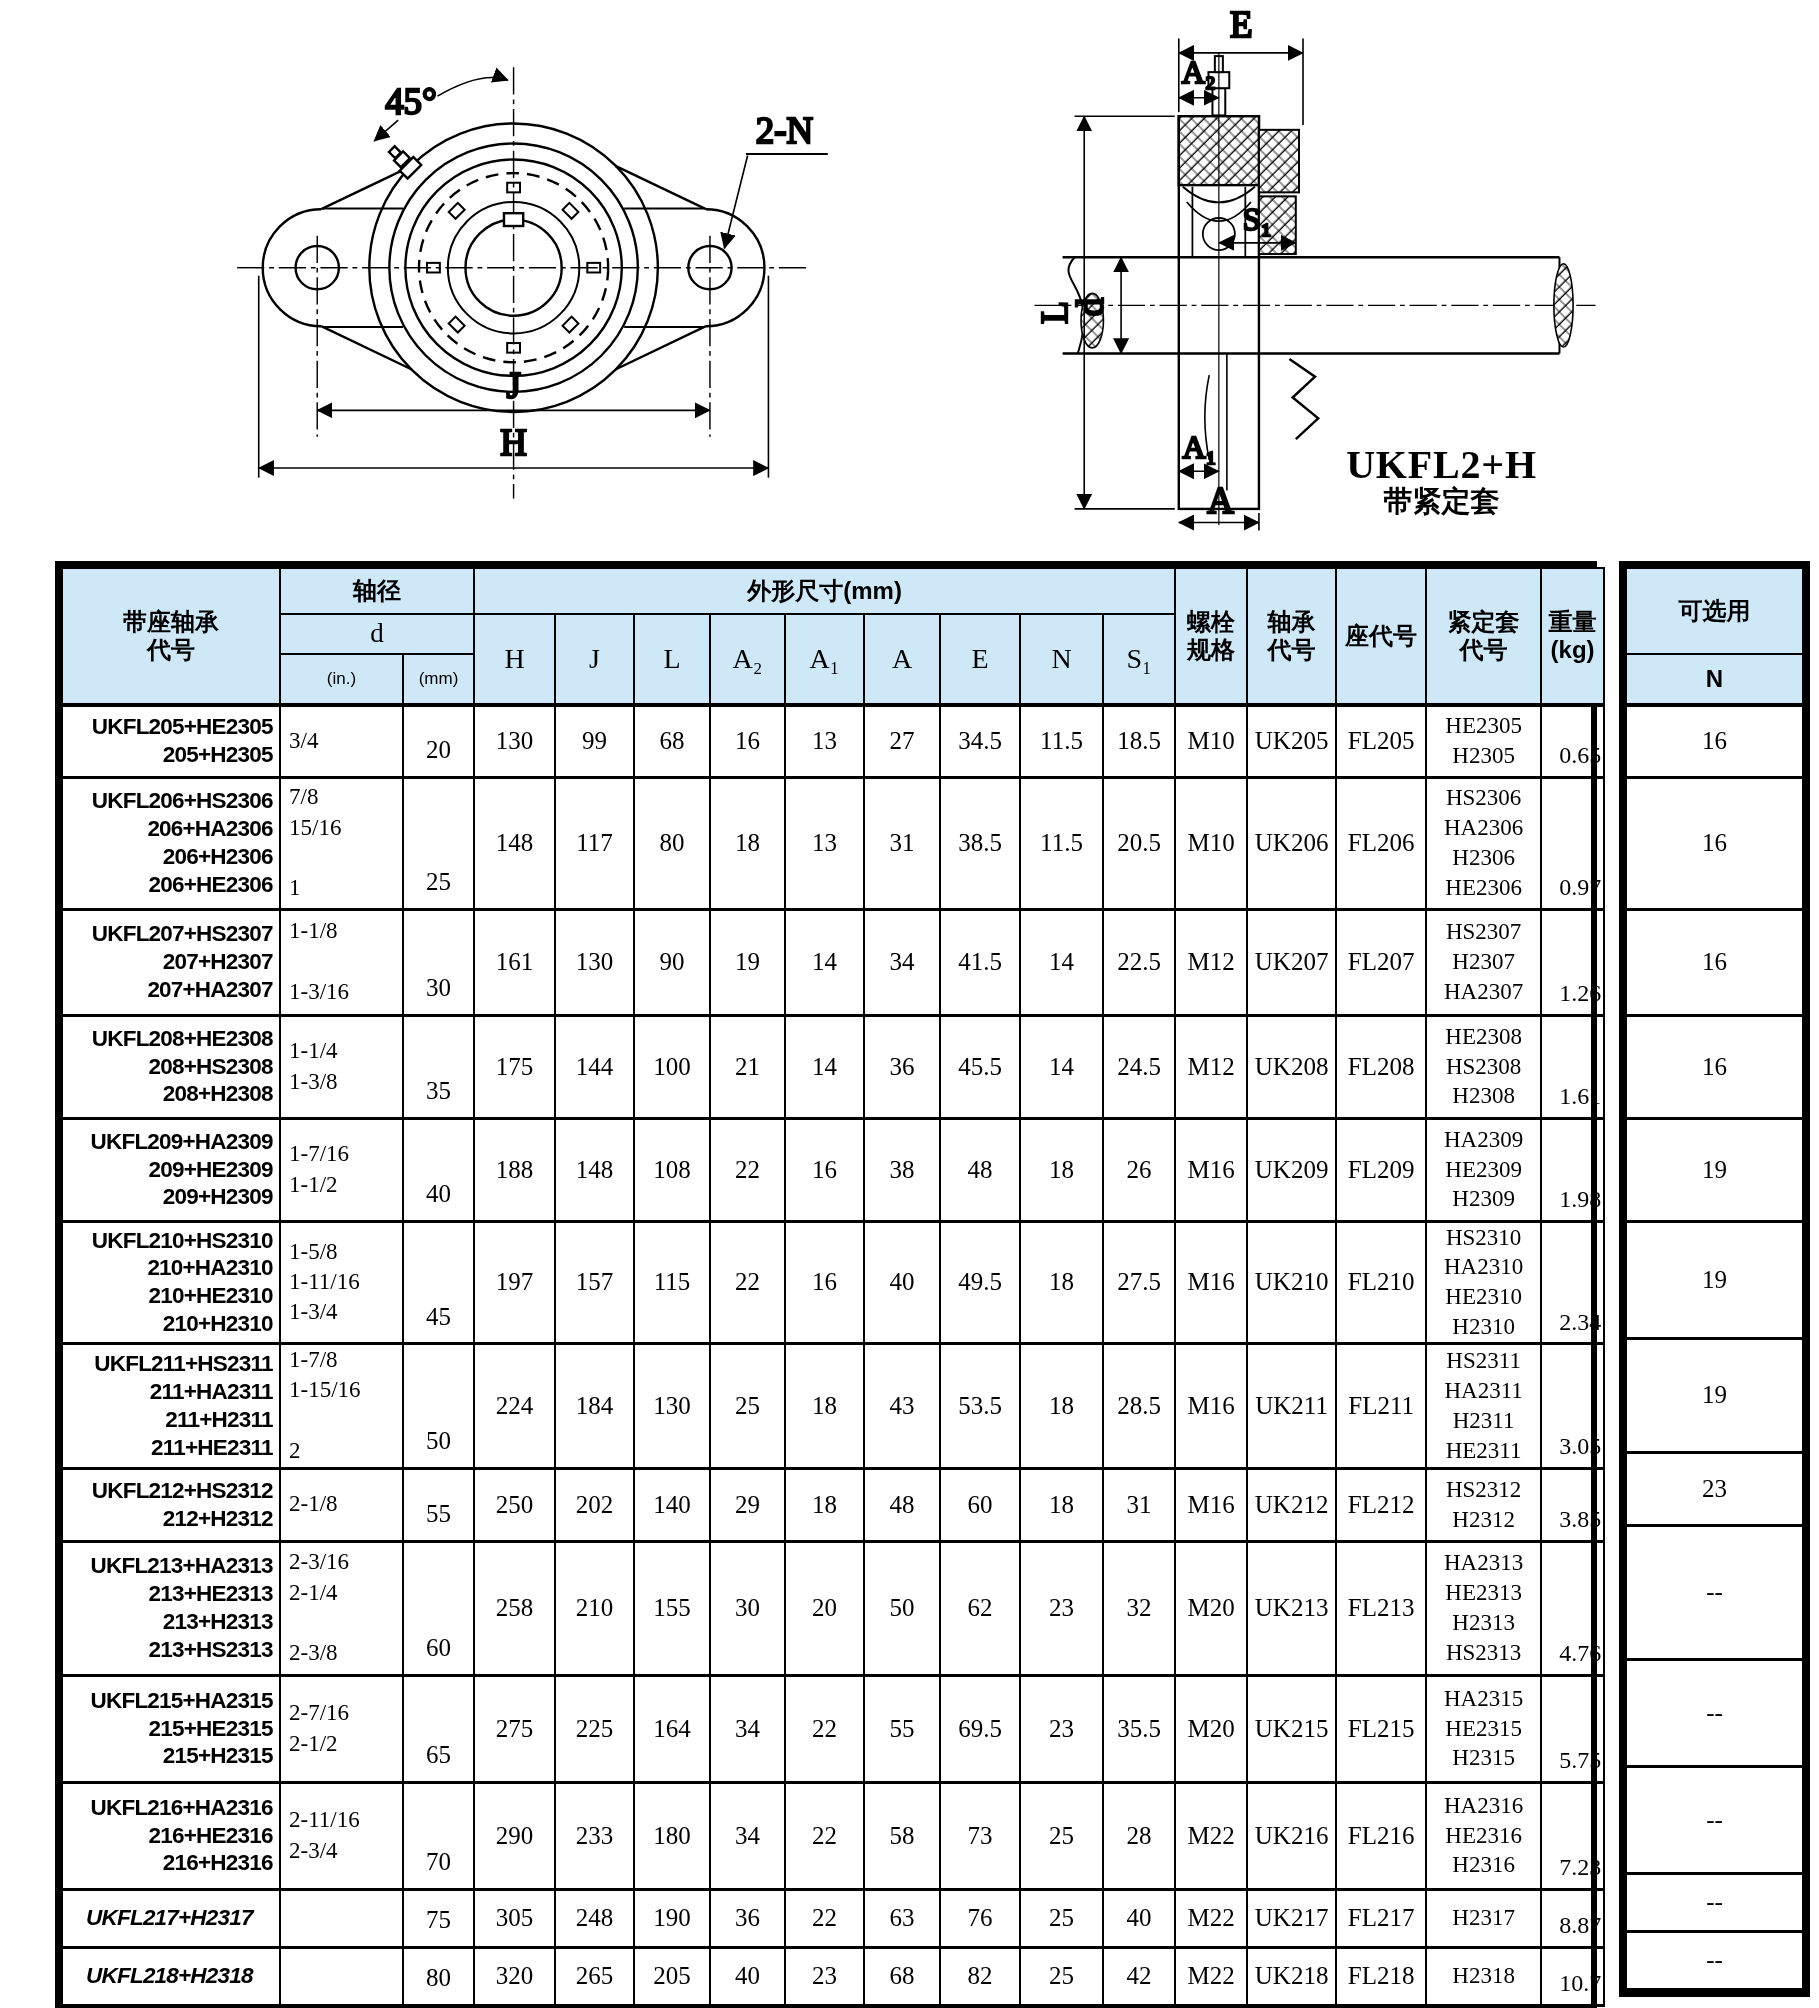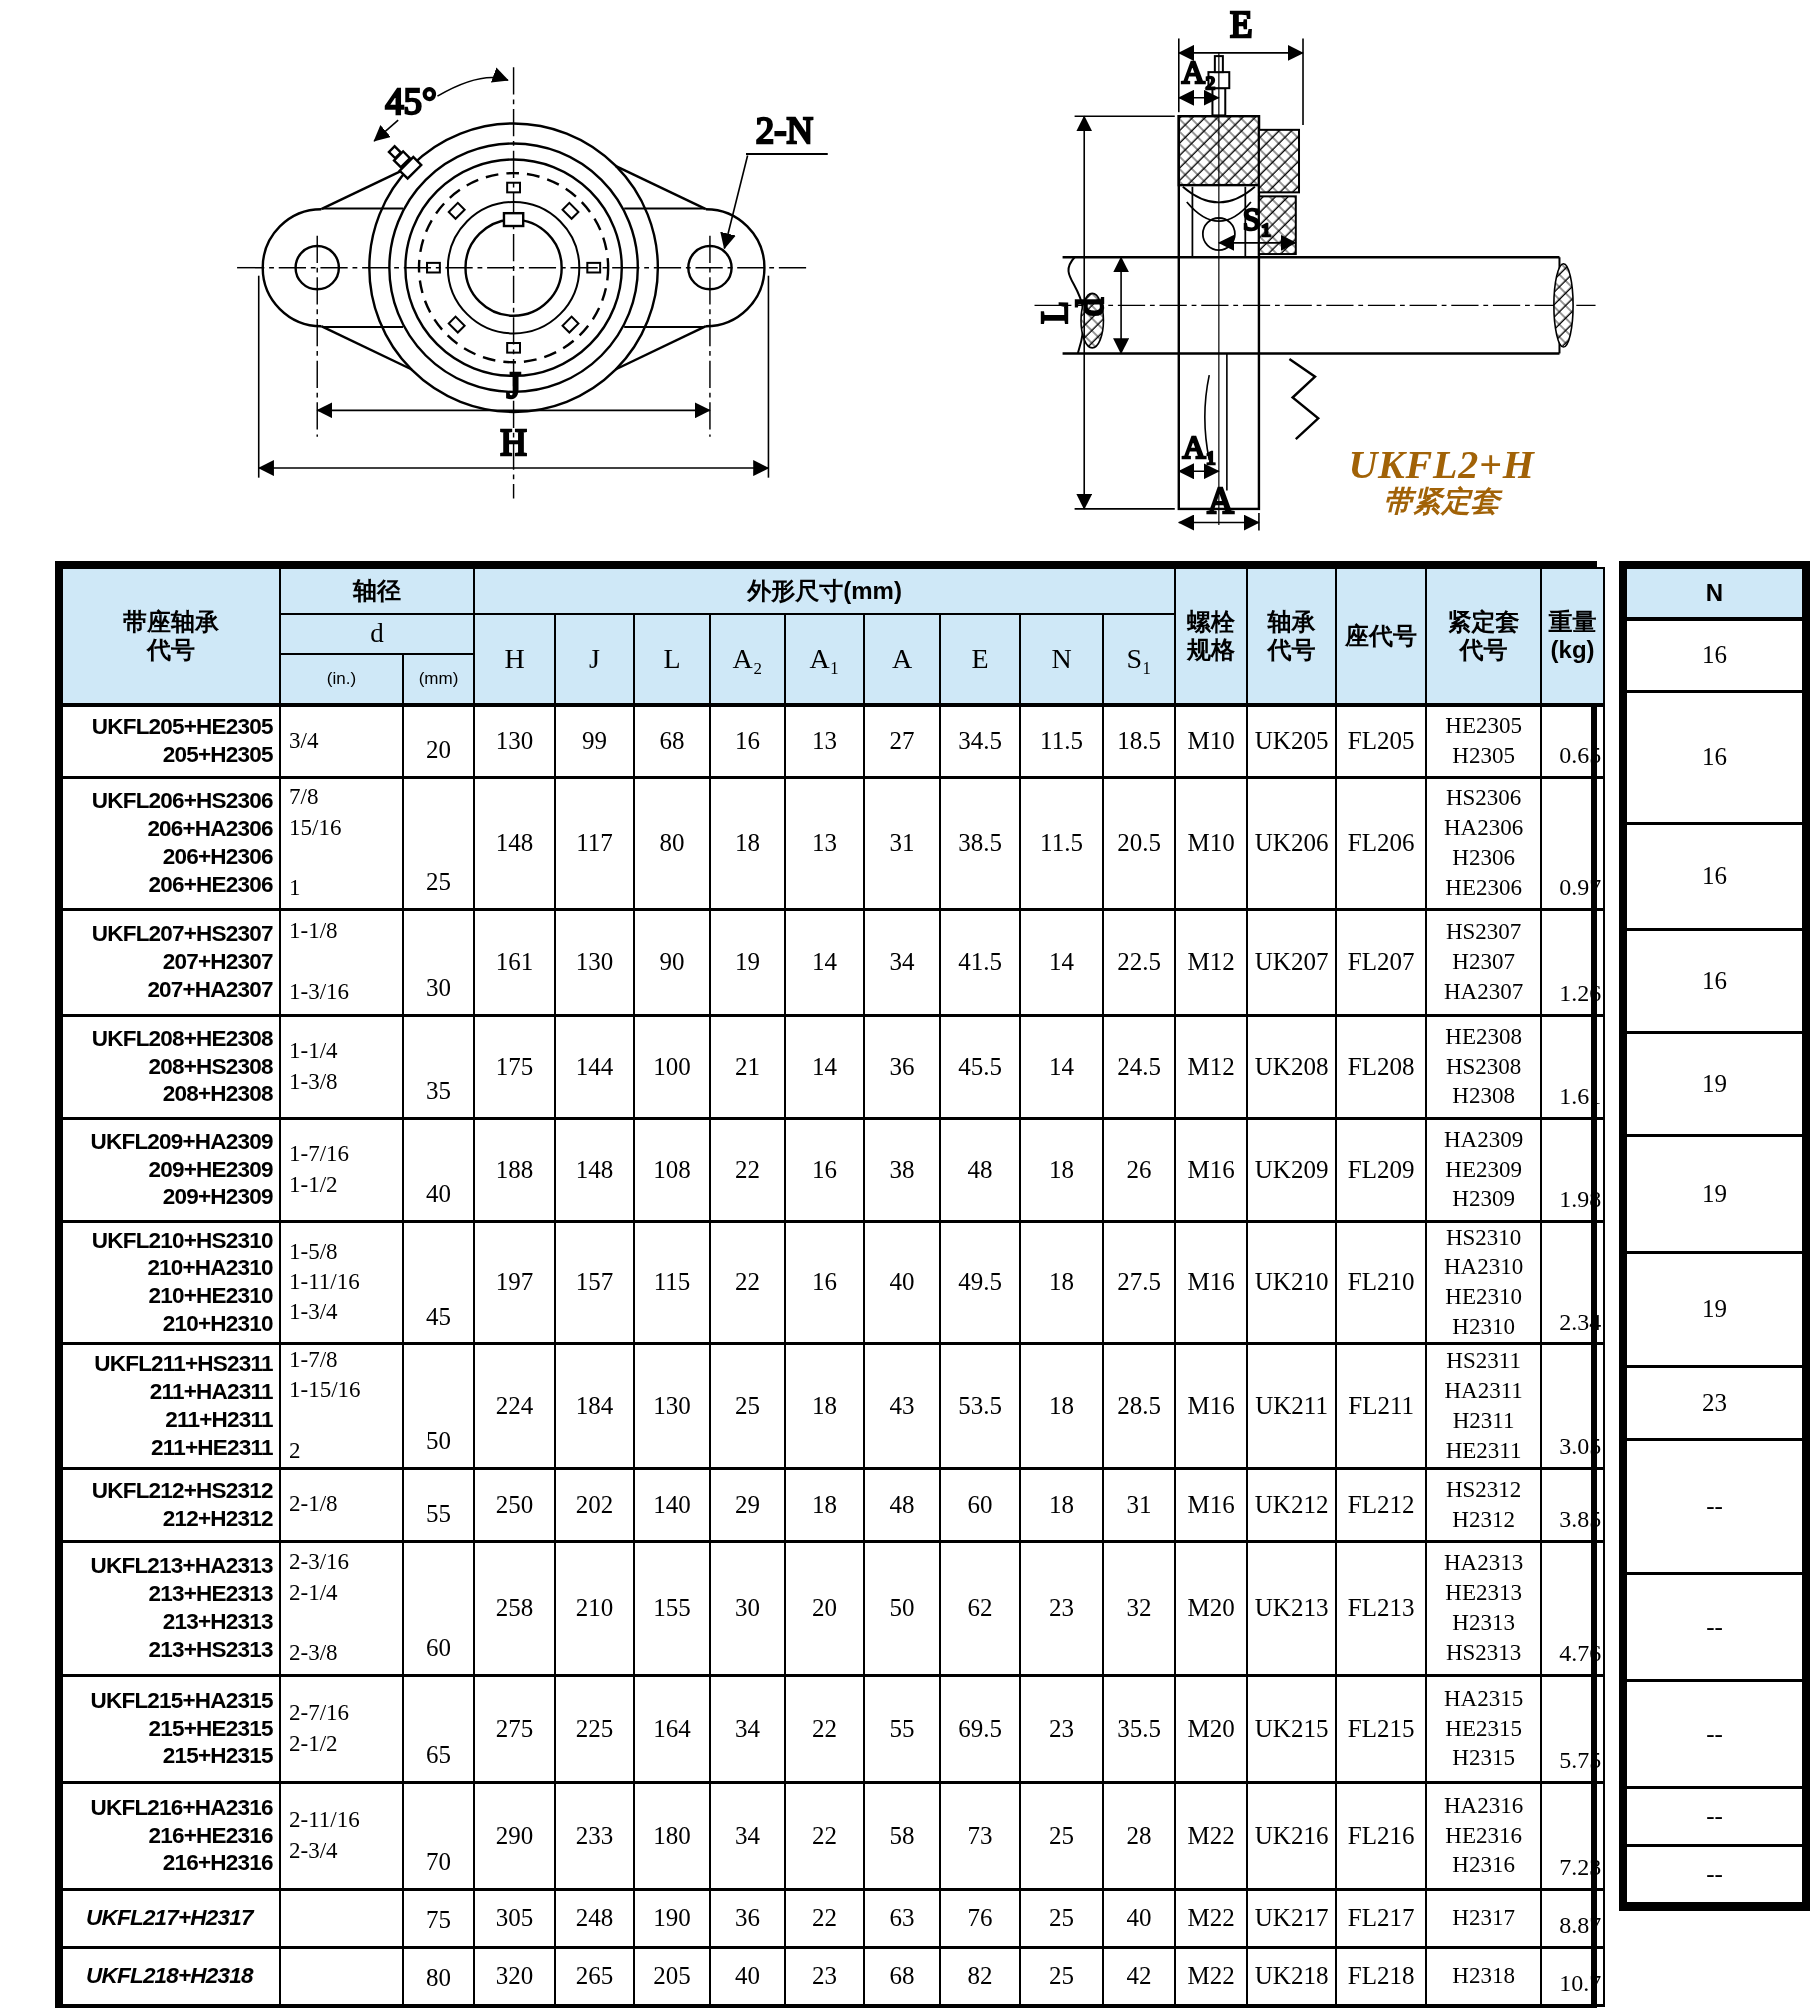--- a/index.html
+++ b/index.html
@@ -185,21 +185,21 @@
 
       <line x1="1470" y1="588" x2="1520" y2="588" stroke-width="2" marker-start="url(#ar)" marker-end="url(#ar)"></line>
       <text class="dts" x="1496" y="572" text-anchor="middle">A₁</text>
 
       <line x1="1570" y1="640" x2="1570" y2="662" stroke-width="2"></line>
       <line x1="1470" y1="652" x2="1570" y2="652" stroke-width="2" marker-start="url(#ar)" marker-end="url(#ar)"></line>
       <text class="dt" x="1522" y="640" text-anchor="middle">A</text>
     </g>
   </svg>
 
-  <div class="series-label" style="color: #a16207; font-style: italic;">
+  <div class="series-label" style="color: #000000;">
     <div class="l1">UKFL2+H</div>
     <div class="l2">带紧定套</div>
   </div>
 
   <div class="tblwrap">
     <table>
       <colgroup>
         <col style="width:218px">
           <col style="width:123px">
           <col style="width:71px">
@@ -564,20 +564,23 @@
             <td class="slv">H2318</td>
             <td class="wt">10.7</td>
           </tr>
         </tbody>
     </table>
   </div>
 
   <div class="sidewrap">
     <table>
       <thead>
+        <tr class="shr1">
+            <td class="th">可选用</td>
+          </tr>
         <tr class="shr2">
             <td class="th">N</td>
           </tr>
       </thead>
       <tbody>
           <tr class="r0">
             <td class="nval">16</td>
           </tr>
           <tr class="r1">
             <td class="nval">16</td>

